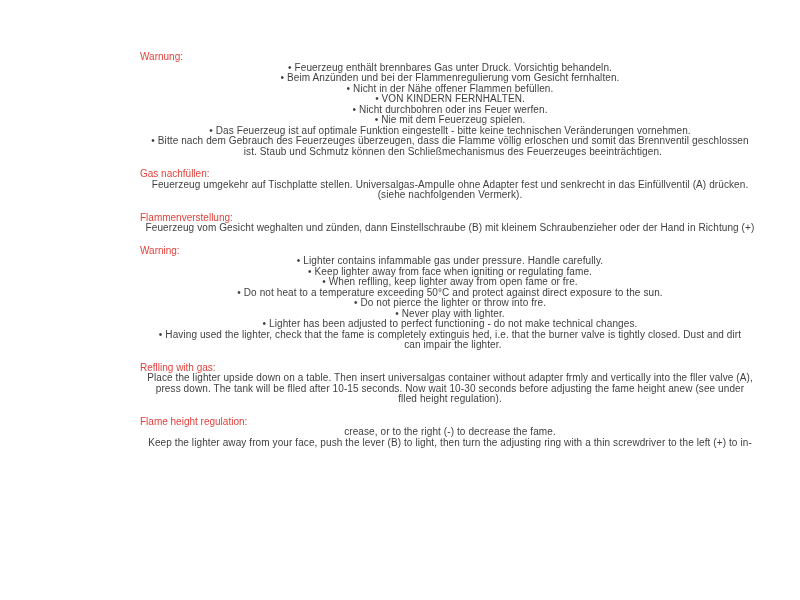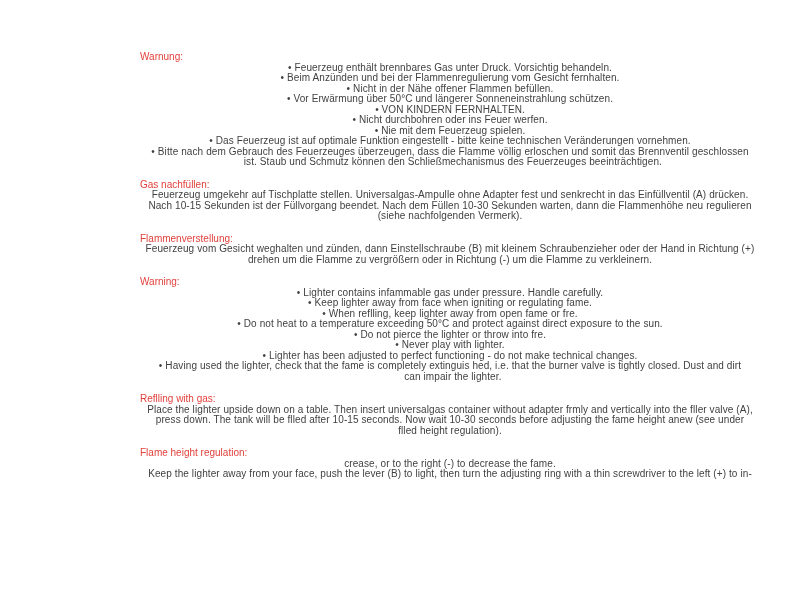--- a/index.html
+++ b/index.html
@@ -51,40 +51,37 @@
 <body>
 
 <div class="page">
   <div class="text-column">
 
     <div class="section">
       <div class="heading">Warnung:</div>
       <div class="line">• Feuerzeug enthält brennbares Gas unter Druck. Vorsichtig behandeln.</div>
       <div class="line">• Beim Anzünden und bei der Flammenregulierung vom Gesicht fernhalten.</div>
       <div class="line">• Nicht in der Nähe offener Flammen befüllen.</div>
-      <div class="line">• Vor Erwärmung über 50°C und längerer Sonneneinstrahlung schützen.</div>
       <div class="line">• VON KINDERN FERNHALTEN.</div>
       <div class="line">• Nicht durchbohren oder ins Feuer werfen.</div>
       <div class="line">• Nie mit dem Feuerzeug spielen.</div>
       <div class="line">• Das Feuerzeug ist auf optimale Funktion eingestellt - bitte keine technischen Veränderungen vornehmen.</div>
       <div class="line">• Bitte nach dem Gebrauch des Feuerzeuges überzeugen, dass die Flamme völlig erloschen und somit das Brennventil geschlossen</div>
       <div class="line">  ist. Staub und Schmutz können den Schließmechanismus des Feuerzeuges beeinträchtigen.</div>
     </div>
 
     <div class="section">
       <div class="heading">Gas nachfüllen:</div>
       <div class="line">Feuerzeug umgekehr auf Tischplatte stellen. Universalgas-Ampulle ohne Adapter fest und senkrecht in das Einfüllventil (A) drücken.</div>
-      <div class="line">Nach 10-15 Sekunden ist der Füllvorgang beendet. Nach dem Füllen 10-30 Sekunden warten, dann die Flammenhöhe neu regulieren</div>
       <div class="line">(siehe nachfolgenden Vermerk).</div>
     </div>
 
     <div class="section">
       <div class="heading">Flammenverstellung:</div>
       <div class="line">Feuerzeug vom Gesicht weghalten und zünden, dann Einstellschraube (B) mit kleinem Schraubenzieher oder der Hand in Richtung (+)</div>
-      <div class="line">drehen um die Flamme zu vergrößern oder in Richtung (-) um die Flamme zu verkleinern.</div>
     </div>
 
     <div class="section">
       <div class="heading">Warning:</div>
       <div class="line">• Lighter contains infammable gas under pressure. Handle carefully.</div>
       <div class="line">• Keep lighter away from face when igniting or regulating fame.</div>
       <div class="line">• When reflling, keep lighter away from open fame or fre.</div>
       <div class="line">• Do not heat to a temperature exceeding 50°C and protect against direct exposure to the sun.</div>
       <div class="line">• Do not pierce the lighter or throw into fre.</div>
       <div class="line">• Never play with lighter.</div>

